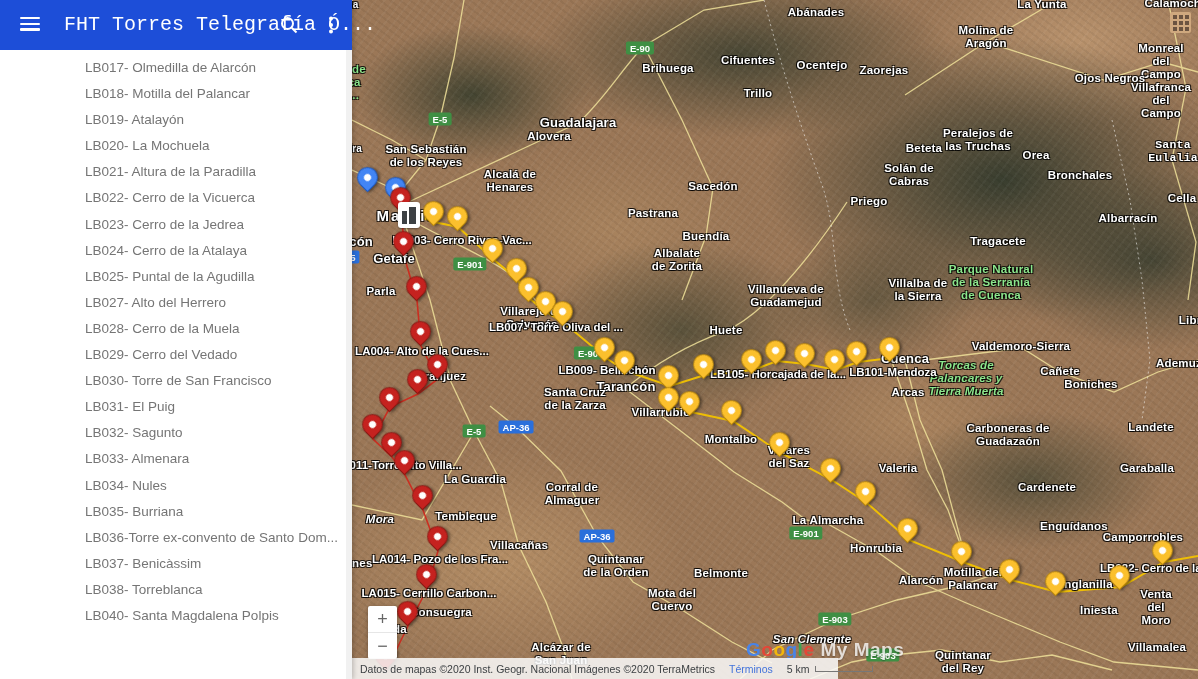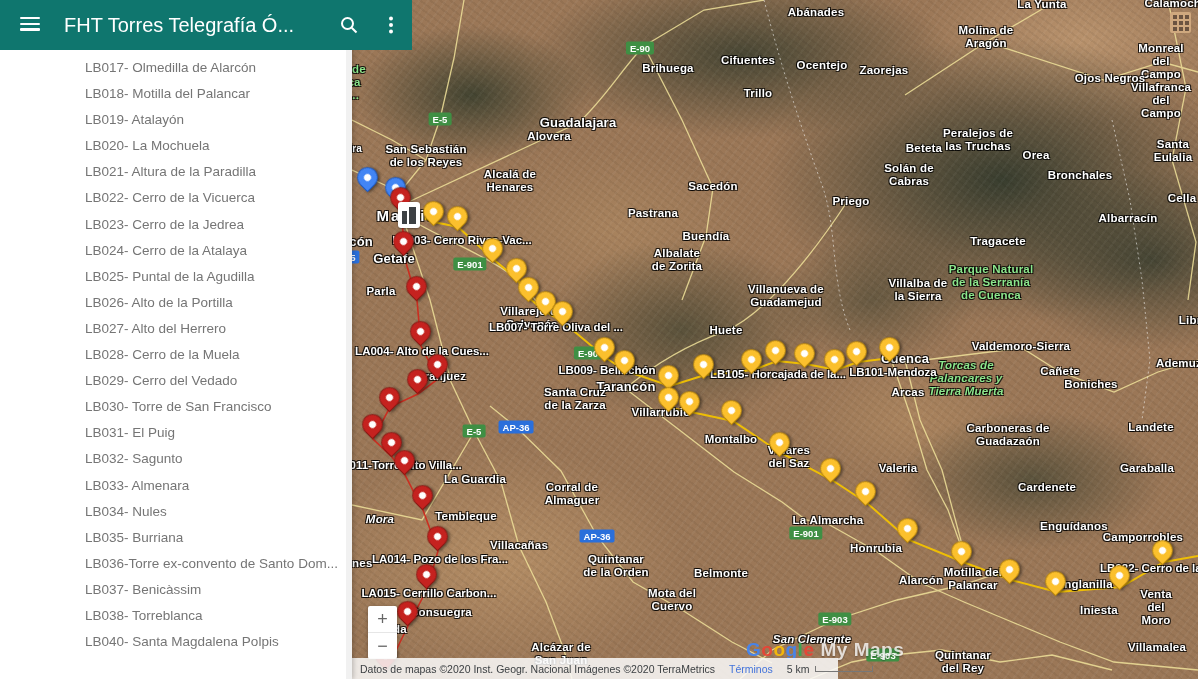--- a/index.html
+++ b/index.html
@@ -2,22 +2,22 @@
 <html><head>
 <meta charset="utf-8">
 <style>
   html,body{margin:0;padding:0;}
   body{width:1198px;height:679px;overflow:hidden;position:relative;
        font-family:"Liberation Sans", sans-serif;background:#9b7757;}
 
   
   .sidebar{position:absolute;left:0;top:0;width:352px;height:679px;background:#fff;
            z-index:100;box-shadow:2px 0 4px rgba(0,0,0,.18);}
-  .appbar{position:absolute;left:0;top:0;width:412px;height:50px;background:#0f766e;
-          display:flex;align-items:center;}
+  .appbar{position:absolute;left:0;top:0;width:352px;height:50px;background:#1d4ed8;
+          display:flex;align-items:center;font-family:Liberation Mono, monospace;}
   .burger{position:absolute;left:20px;top:17px;width:20px;height:16px;cursor:pointer;}
   .burger div{height:2.4px;background:#fff;border-radius:1px;margin-bottom:3.2px;}
   .appbar .title{position:absolute;left:64px;top:0;line-height:50px;color:#fff;
                  font-size:20px;white-space:nowrap;}
   .abtn{position:absolute;top:16px;width:18px;height:18px;cursor:pointer;}
   .search{right:54px;}
   .dots{right:18px;width:6px;}
   .side-list{position:absolute;top:50px;left:0;right:6px;bottom:0;padding-top:5px;overflow:hidden;}
   .side-item{height:26.1px;line-height:26.1px;padding-left:85px;font-size:13.5px;color:#757575;
              white-space:nowrap;cursor:pointer;}
@@ -142,21 +142,21 @@
       <div class="town " style="left: 464px; top: 13px;">Abánades</div>
       <div class="town " style="left: 690px; top: 5px;">La Yunta</div>
       <div class="town " style="left: 824px; top: 4px;">Calamocha</div>
       <div class="town " style="left: 634px; top: 37px;">Molina de
 Aragón</div>
       <div class="town " style="left: 809px; top: 62px;">Monreal
 del Campo</div>
       <div class="town " style="left: 758px; top: 79px;">Ojos Negros</div>
       <div class="town " style="left: 809px; top: 101px;">Villafranca
 del Campo</div>
-      <div class="town " style="left: 821px; top: 151px;">Santa Eulalia</div>
+      <div class="town " style="left: 821px; top: 151px; font-family: Liberation Mono, monospace;">Santa Eulalia</div>
       <div class="town " style="left: 830px; top: 199px;">Cella</div>
       <div class="town " style="left: 776px; top: 219px;">Albarracín</div>
       <div class="town " style="left: 728px; top: 176px;">Bronchales</div>
       <div class="town " style="left: 684px; top: 156px;">Orea</div>
       <div class="town " style="left: 572px; top: 149px;">Beteta</div>
       <div class="town " style="left: 626px; top: 140px;">Peralejos de
 las Truchas</div>
       <div class="town " style="left: 557px; top: 175px;">Solán de
 Cabras</div>
       <div class="town " style="left: 646px; top: 242px;">Tragacete</div>
@@ -169,21 +169,21 @@
       <div class="town " style="left: 197px; top: 137px;">Alovera</div>
       <div class="town " style="left: 74px; top: 156px;">San Sebastián
 de los Reyes</div>
       <div class="town " style="left: 158px; top: 181px;">Alcalá de
 Henares</div>
       <div class="town " style="left: 361px; top: 187px;">Sacedón</div>
       <div class="town " style="left: 301px; top: 214px;">Pastrana</div>
       <div class="town " style="left: 354px; top: 237px;">Buendía</div>
       <div class="town " style="left: 325px; top: 260px;">Albalate
 de Zorita</div>
-      <div class="town " style="left: 477px; top: 202px; padding-left: 44px;">Priego</div>
+      <div class="town " style="left: 495px; top: 202px; padding-left: 44px;">Priego</div>
       <div class="town " style="left: 434px; top: 296px;">Villanueva de
 Guadamejud</div>
       <div class="town " style="left: 374px; top: 331px;">Huete</div>
       <div class="town " style="left: 566px; top: 290px;">Villalba de
 la Sierra</div>
       <div class="town " style="left: 669px; top: 347px;">Valdemoro-Sierra</div>
       <div class="town " style="left: 708px; top: 372px;">Cañete</div>
       <div class="town " style="left: 827px; top: 364px;">Ademuz</div>
       <div class="town " style="left: 845px; top: 321px;">Libros</div>
       <div class="town " style="left: 717px; top: 385px; padding-left: 44px;">Boniches</div>
@@ -365,21 +365,20 @@
   <div class="side-list" id="side-list">
       <div class="side-item">LB017- Olmedilla de Alarcón</div>
       <div class="side-item">LB018- Motilla del Palancar</div>
       <div class="side-item">LB019- Atalayón</div>
       <div class="side-item">LB020- La Mochuela</div>
       <div class="side-item">LB021- Altura de la Paradilla</div>
       <div class="side-item">LB022- Cerro de la Vicuerca</div>
       <div class="side-item">LB023- Cerro de la Jedrea</div>
       <div class="side-item">LB024- Cerro de la Atalaya</div>
       <div class="side-item">LB025- Puntal de la Agudilla</div>
-      <div class="side-item">LB026- Alto de la Portilla</div>
       <div class="side-item">LB027- Alto del Herrero</div>
       <div class="side-item">LB028- Cerro de la Muela</div>
       <div class="side-item">LB029- Cerro del Vedado</div>
       <div class="side-item">LB030- Torre de San Francisco</div>
       <div class="side-item">LB031- El Puig</div>
       <div class="side-item">LB032-  Sagunto</div>
       <div class="side-item">LB033- Almenara</div>
       <div class="side-item">LB034- Nules</div>
       <div class="side-item">LB035-  Burriana</div>
       <div class="side-item">LB036-Torre ex-convento de Santo Dom...</div>

